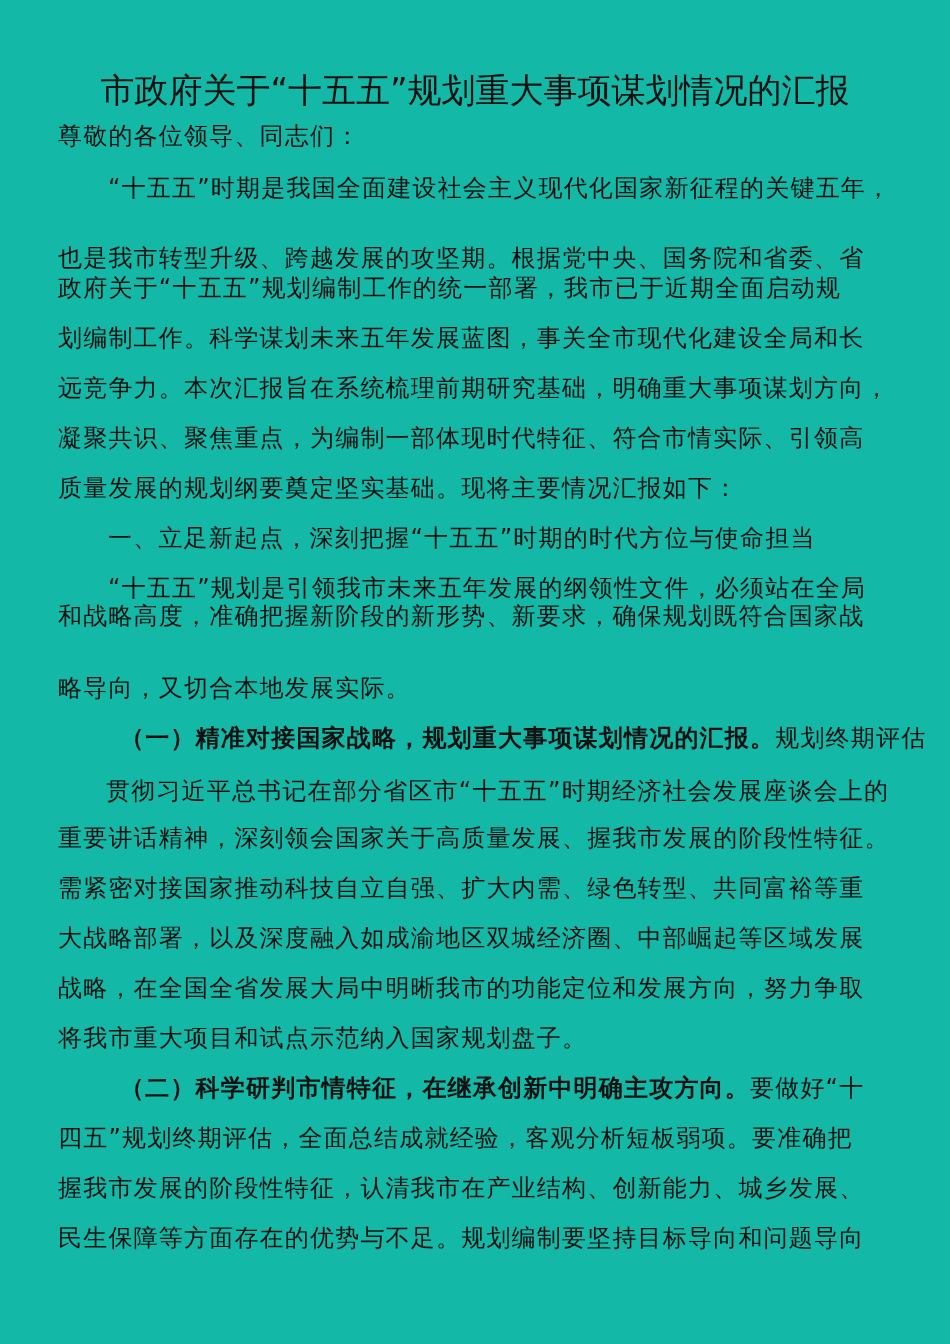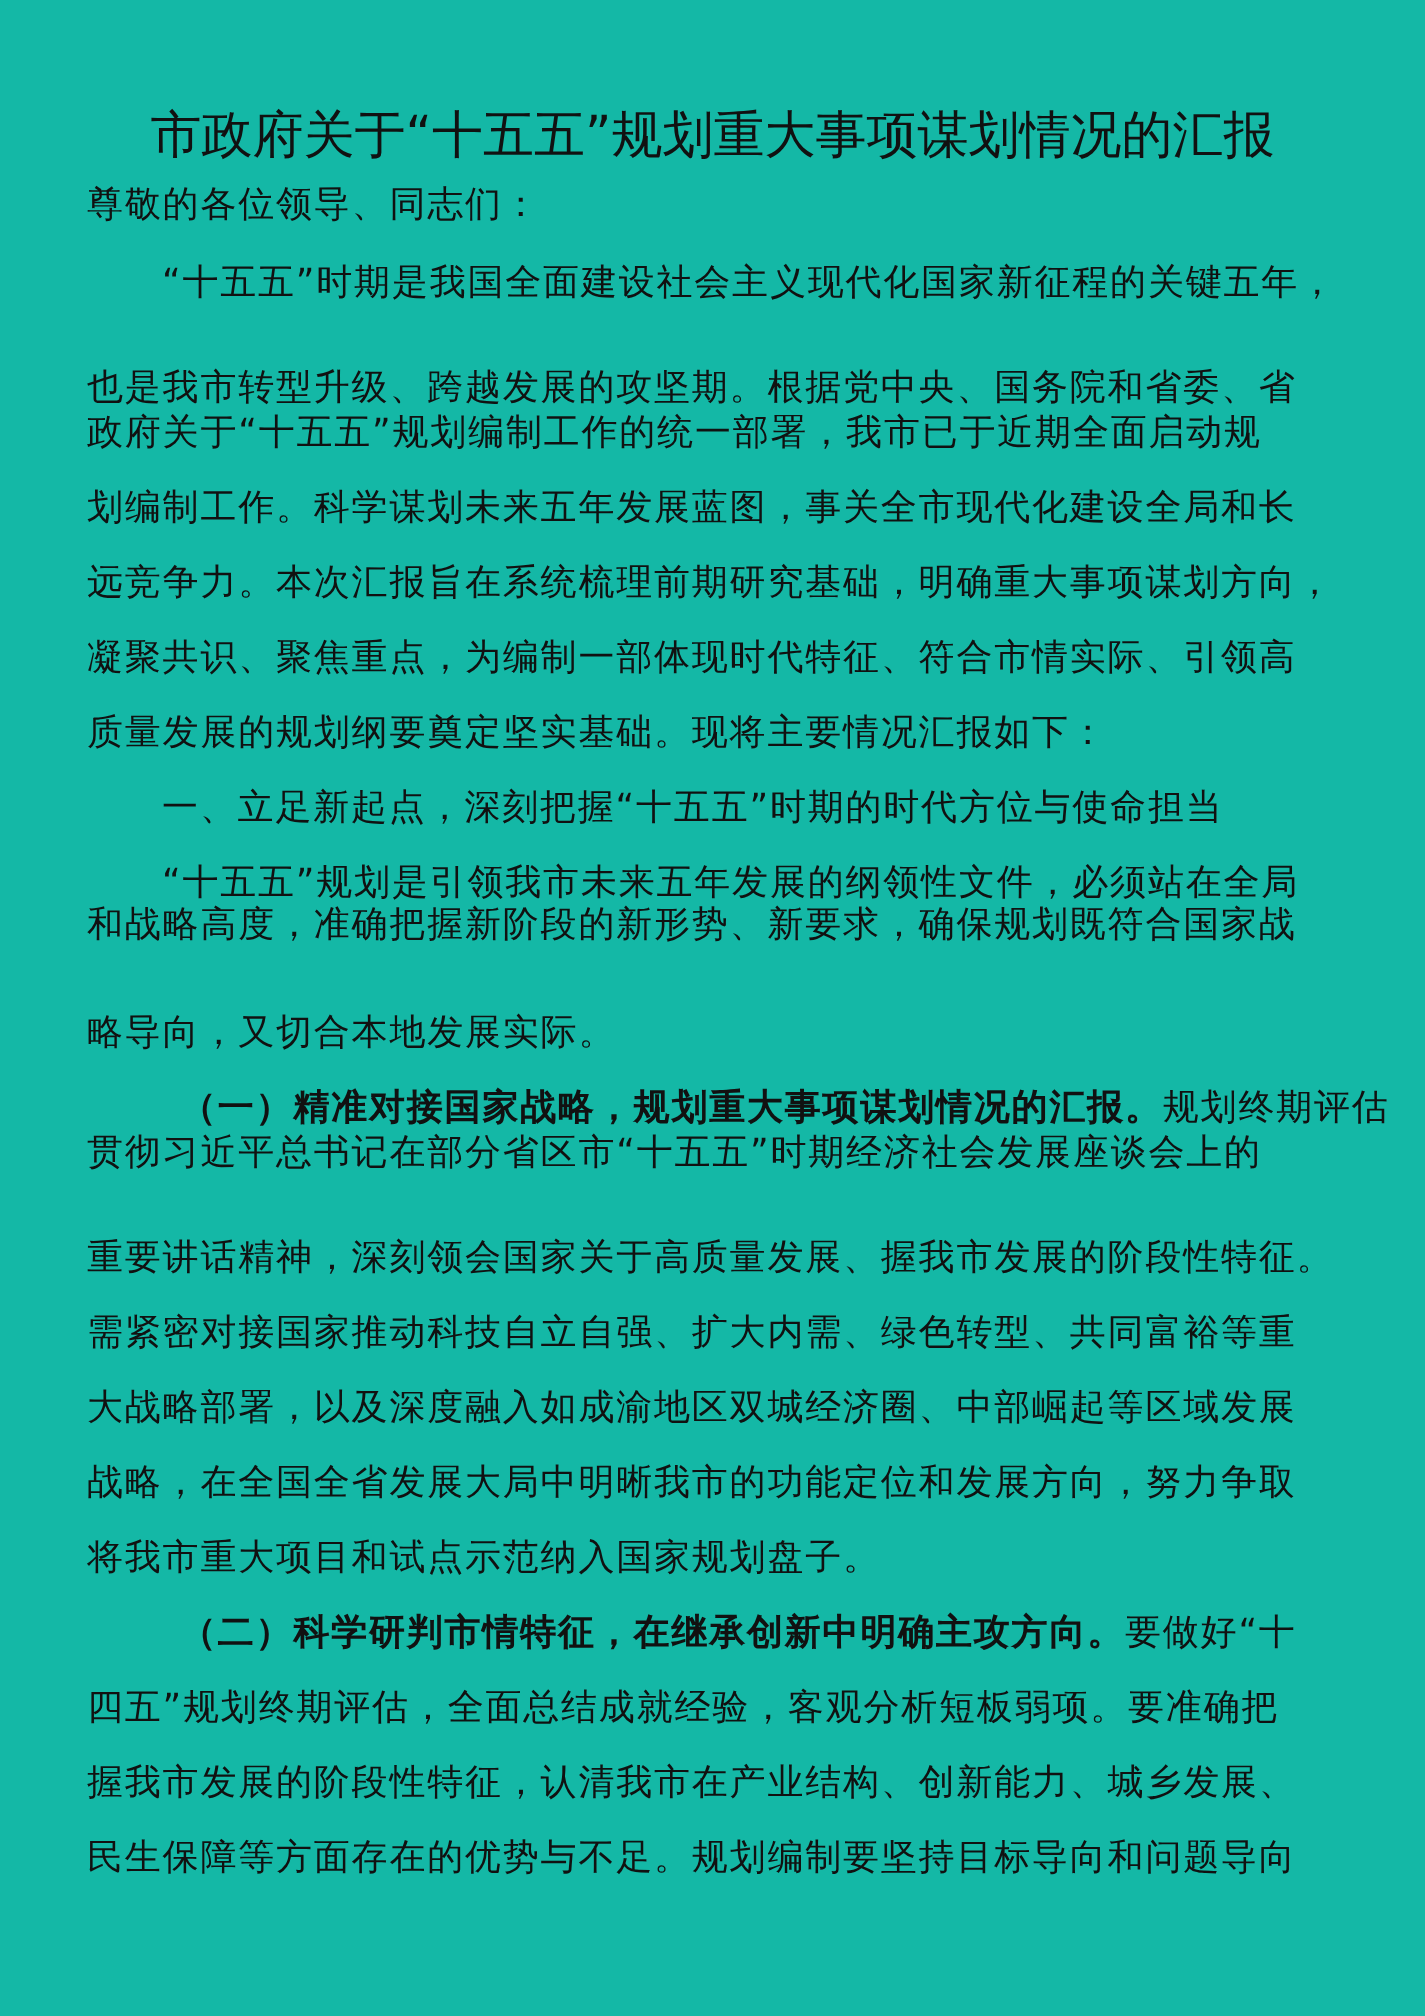--- a/index.html
+++ b/index.html
@@ -68,21 +68,21 @@
 
   <div class="line indent" style="top:520px;">一、立足新起点，深刻把握“十五五”时期的时代方位与使命担当</div>
 
   <div class="line indent" style="top:570px;">“十五五”规划是引领我市未来五年发展的纲领性文件，必须站在全局</div>
   <div class="line" style="top:598px;">和战略高度，准确把握新阶段的新形势、新要求，确保规划既符合国家战</div>
   <div class="line" style="top:670px;">略导向，又切合本地发展实际。</div>
 
   <div class="line indent-b" style="top:720px;">
     <span class="bold">（一）精准对接国家战略，规划重大事项谋划情况的汇报。</span><span>规划终期评估</span>
   </div>
-  <div class="line" style="top:750px;">贯彻习近平总书记在部分省区市“十五五”时期经济社会发展座谈会上的</div>
+  <div class="line" style="top:773px;margin-left:48px;">贯彻习近平总书记在部分省区市“十五五”时期经济社会发展座谈会上的</div>
   <div class="line" style="top:820px;">重要讲话精神，深刻领会国家关于高质量发展、握我市发展的阶段性特征。</div>
   <div class="line" style="top:870px;">需紧密对接国家推动科技自立自强、扩大内需、绿色转型、共同富裕等重</div>
   <div class="line" style="top:920px;">大战略部署，以及深度融入如成渝地区双城经济圈、中部崛起等区域发展</div>
   <div class="line" style="top:970px;">战略，在全国全省发展大局中明晰我市的功能定位和发展方向，努力争取</div>
   <div class="line" style="top:1020px;">将我市重大项目和试点示范纳入国家规划盘子。</div>
 
   <div class="line indent-b" style="top:1070px;">
     <span class="bold">（二）科学研判市情特征，在继承创新中明确主攻方向。</span><span>要做好“十</span>
   </div>
   <div class="line" style="top:1120px;">四五”规划终期评估，全面总结成就经验，客观分析短板弱项。要准确把</div>

